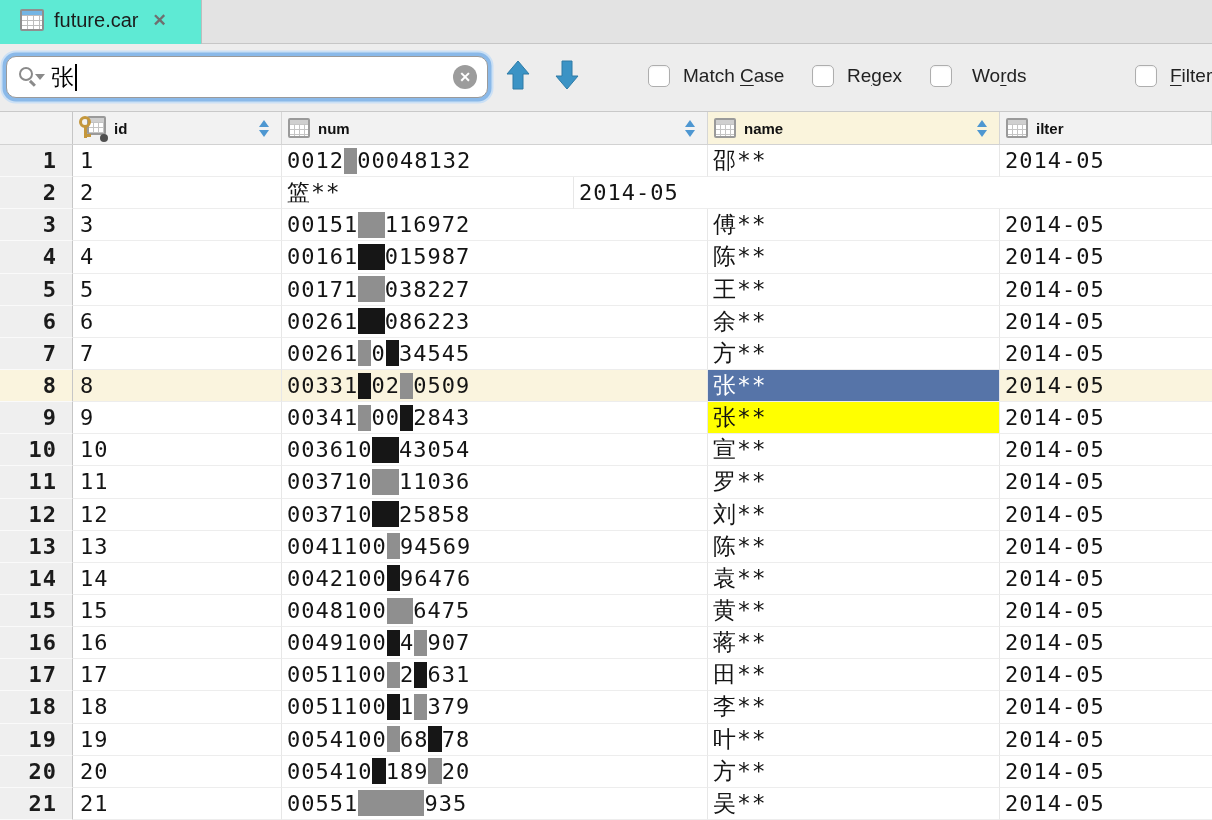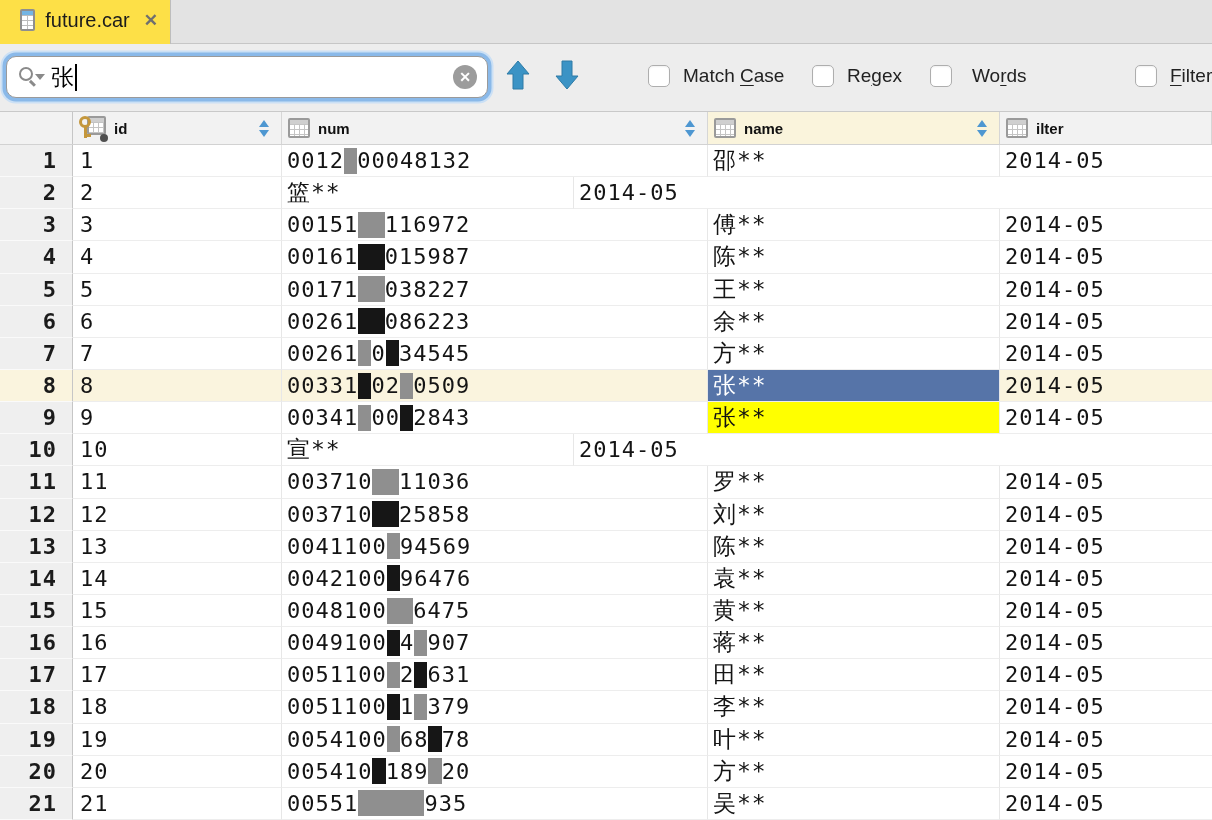--- a/index.html
+++ b/index.html
@@ -1,21 +1,21 @@
 <!DOCTYPE html>
 <html><head>
 <meta charset="utf-8">
 <style>
   * { margin:0; padding:0; box-sizing:border-box; }
   html,body { width:1212px; height:820px; overflow:hidden; background:#fff;
               font-family:"Liberation Sans", sans-serif; }
 
   
   .tabbar { position:relative; height:44px; background:#E3E3E3; border-bottom:1px solid #C6C6C6; }
-  .tab { position:absolute; left:0; top:0; width:171px; height:44px; background:#fde047;
+  .tab { position:absolute; left:0; top:0; width:202px; height:44px; background:#5eead4;
          border-right:1px solid #BDBDBD; display:flex; align-items:center; padding:0 12px 4px 20px; }
   .tab-title { font-size:20px; color:#1C1C1C; margin:0 14px 0 10px; }
   .tab-close { font-size:17px; color:#6F6F6F; font-weight:bold; cursor:default; }
   .ticon { width:24px; height:22px; border:2px solid #8F8F8F; border-radius:2px; background-color:#fff;
     background-image:
       linear-gradient(#74B5E4 0 4px, rgba(0,0,0,0) 4px),
       repeating-linear-gradient(to bottom, rgba(0,0,0,0) 0 4px, #BDBDBD 4px 5px),
       repeating-linear-gradient(to right, rgba(0,0,0,0) 0 5px, #BDBDBD 5px 6px); }
 
   
@@ -236,20 +236,21 @@
         <div class="tr">
           <div class="cell gut">9</div>
           <div class="cell col-id">9</div>
           <div class="cell col-num">00341<span class="redact r-light"></span>00<span class="redact r-dark"></span>2843</div>
           <div class="cell col-name match">张**</div>
           <div class="cell col-period">2014-05</div>
         </div>
         <div class="tr">
           <div class="cell gut">10</div>
           <div class="cell col-id">10</div>
+          <div class="cell col-num">003610<span class="redact r-dark"></span><span class="redact r-dark"></span>43054</div>
           <div class="cell col-name">宣**</div>
           <div class="cell col-period">2014-05</div>
         </div>
         <div class="tr">
           <div class="cell gut">11</div>
           <div class="cell col-id">11</div>
           <div class="cell col-num">003710<span class="redact r-light"></span><span class="redact r-light"></span>11036</div>
           <div class="cell col-name">罗**</div>
           <div class="cell col-period">2014-05</div>
         </div>

